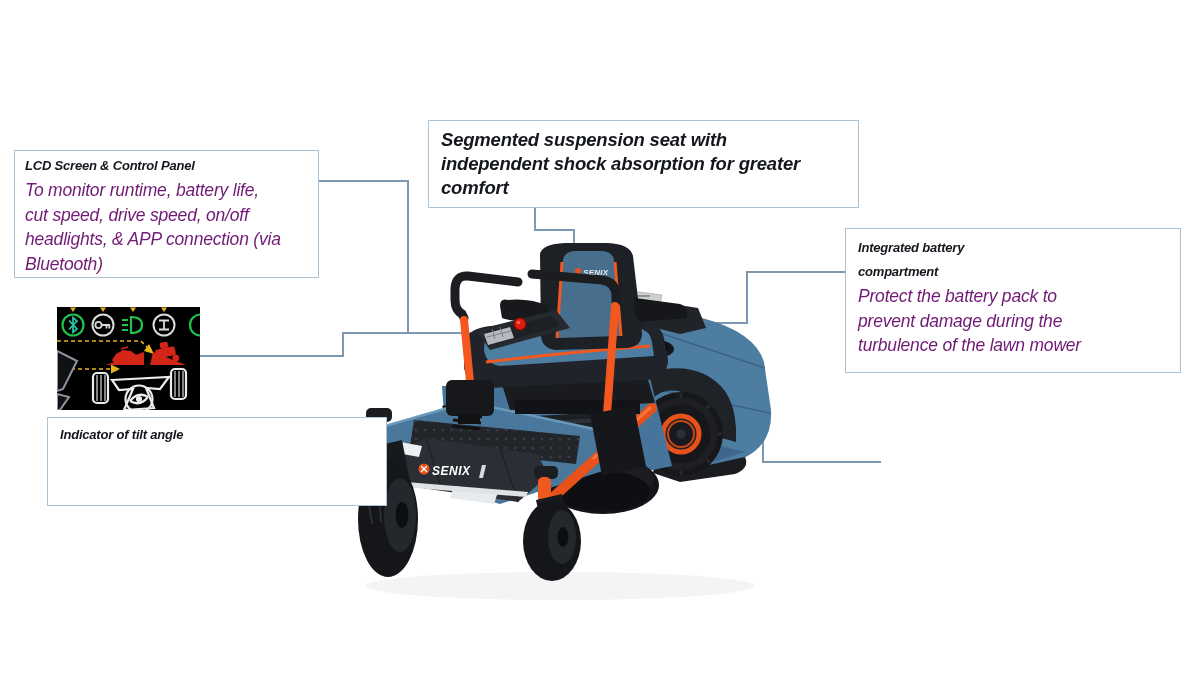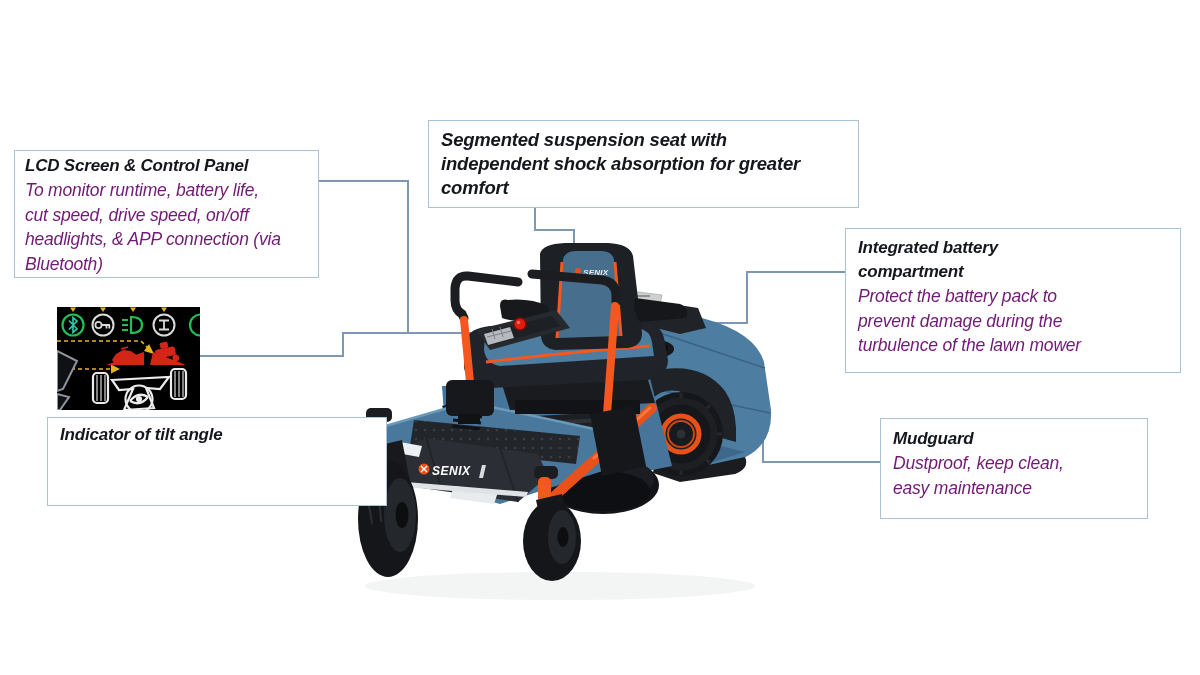--- a/index.html
+++ b/index.html
@@ -1,19 +1,19 @@
 <!DOCTYPE html>
 <html><head>
 <meta charset="utf-8">
 <style>
   html,body{margin:0;padding:0;background:#ffffff}
   .stage{position:relative;width:1200px;height:675px;background:#ffffff;overflow:hidden;
          font-family:"Liberation Sans",sans-serif}
   .callout{position:absolute;background:#ffffff;border:1.4px solid #abc3d6;box-sizing:border-box;z-index:3}
-  .callout-title{font-style:italic;font-weight:700;font-size:17px;line-height:24px;color:#14171d;
+  .callout-title{font-style:italic;font-weight:700;font-size:13px;line-height:24px;color:#14171d;
                  white-space:pre-line;letter-spacing:-0.2px}
   .callout-body{font-style:italic;font-weight:400;font-size:17.5px;line-height:24.5px;color:#701a75;
                 white-space:pre-line;letter-spacing:-0.2px}
   #box-lcd{left:14px;top:150px;width:305px;height:128px;padding:3px 10px}
   #box-seat{left:428px;top:120px;width:431px;height:88px;padding:7px 12px}
   #box-seat .callout-title{font-size:18.5px;line-height:24px}
   #box-battery{left:845px;top:228px;width:336px;height:145px;padding:7px 12px}
   #box-tilt{left:47px;top:417px;width:340px;height:89px;padding:5px 12px}
   #box-mudguard{left:880px;top:418px;width:268px;height:101px;padding:8px 12px}
   .overlay{position:absolute;left:0;top:0;z-index:1}
@@ -54,25 +54,20 @@
   <div class="callout" id="box-seat">
     <div class="callout-title">Segmented suspension seat with
 independent shock absorption for greater
 comfort</div>
   </div>
 
   <div class="callout" id="box-tilt">
     <div class="callout-title">Indicator of tilt angle</div>
   </div>
 
-  <div class="callout" id="box-mudguard">
-    <div class="callout-title">Mudguard</div>
-    <div class="callout-body">Dustproof, keep clean,
-easy maintenance</div>
-  </div>
 
   <svg id="lcd-img" width="143" height="103" viewBox="0 0 143 103">
     <rect x="0" y="0" width="143" height="103" fill="#000000"></rect>
 
     <g fill="#e7b41c">
       <polygon points="13,0.5 19,0.5 16,5"></polygon>
       <polygon points="43,0.5 49,0.5 46,5"></polygon>
       <polygon points="73,0.5 79,0.5 76,5"></polygon>
       <polygon points="104,0.5 110,0.5 107,5"></polygon>
     </g>

